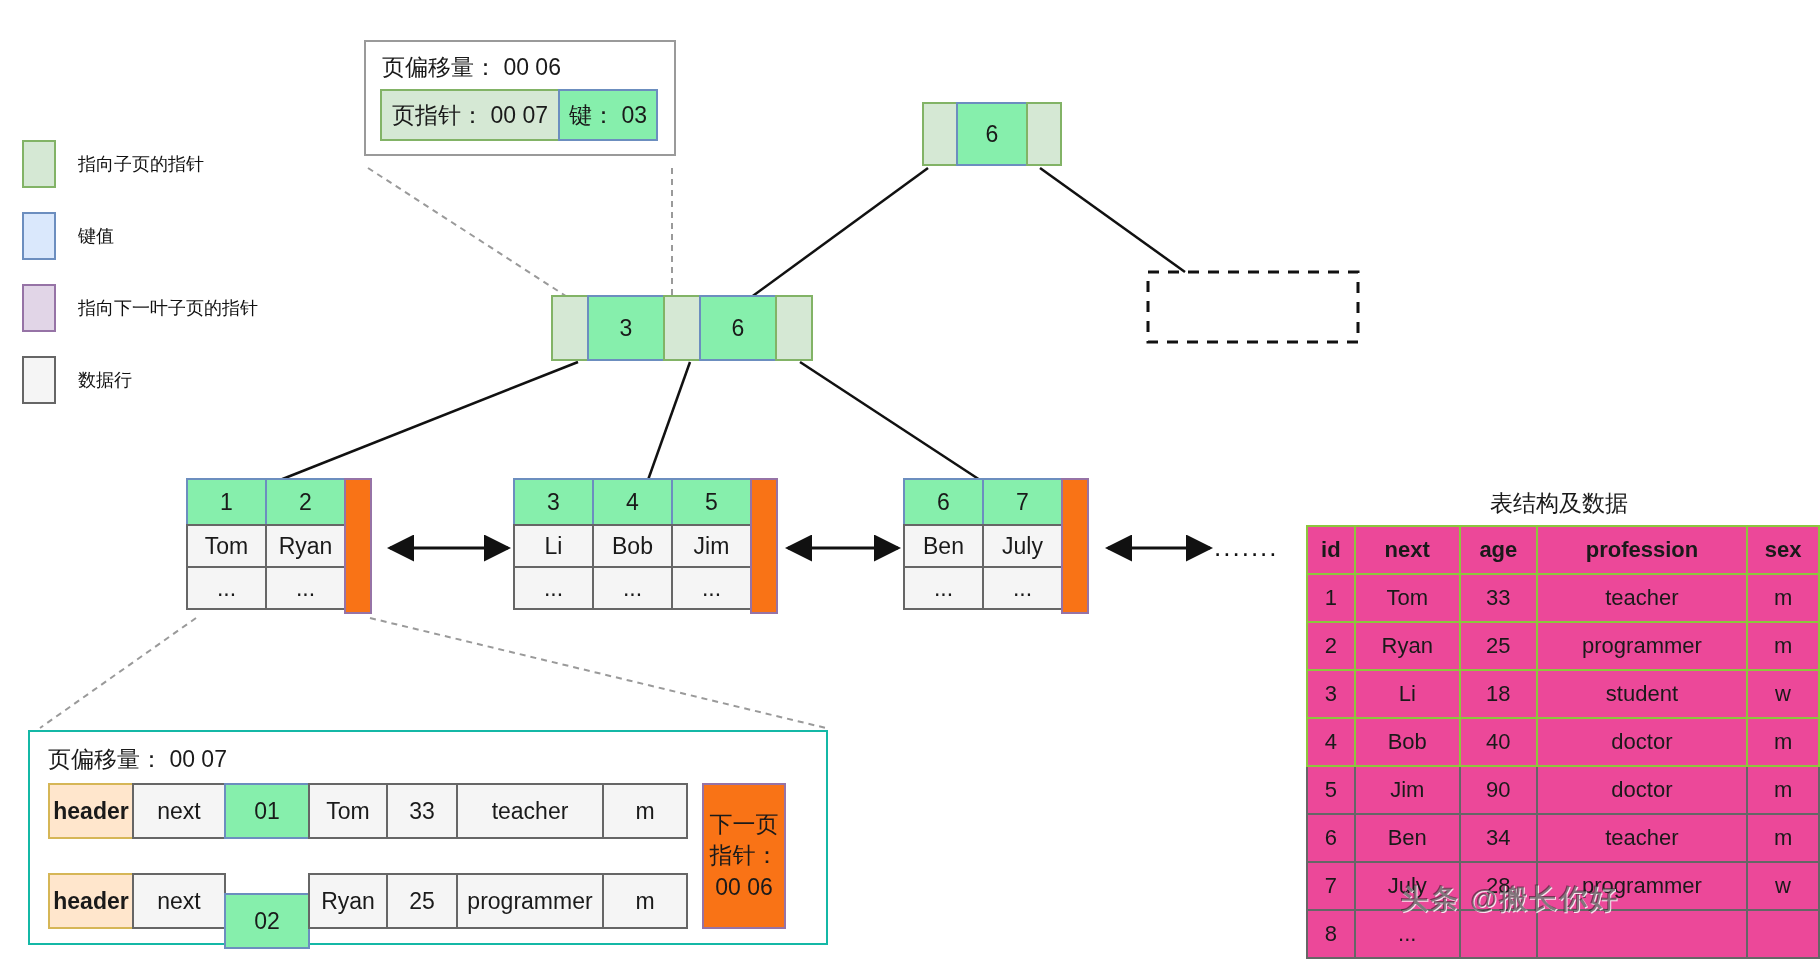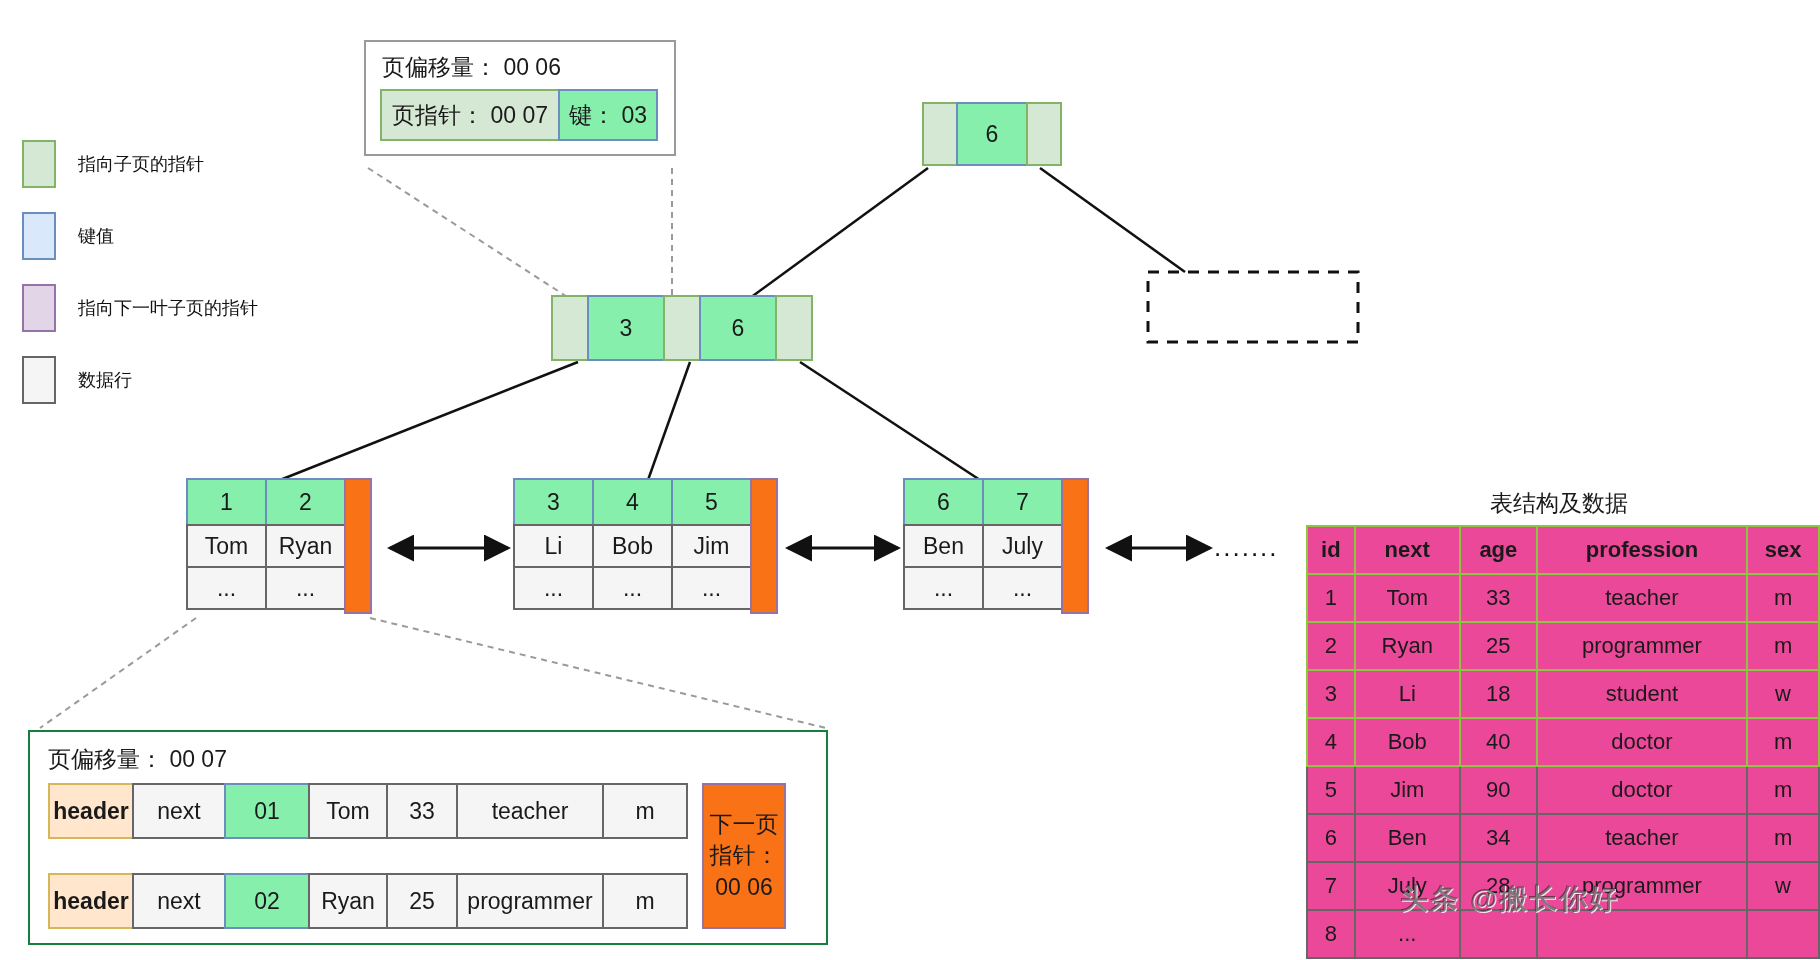--- a/index.html
+++ b/index.html
@@ -32,21 +32,21 @@
   .c-gray{background:#f5f5f5;border-color:#666666;}
   .c-yellow{background:#ffe6cc;border-color:#d6b656;}
 
   
   .callout{position:absolute;box-sizing:border-box;background:#ffffff;border:2px solid #9a9a9a;}
   .callout-title{font-size:23px;padding:10px 0 6px 16px;white-space:nowrap;}
 
   .node-row{display:flex;}
 
   
-  .page-box{position:absolute;box-sizing:border-box;background:#ffffff;border:2px solid #15803d;}
+  .page-box{position:absolute;box-sizing:border-box;background:#ffffff;border:2px solid #14b8a6;}
   .row-line{display:flex;}
 
   
   .tbl-title{position:absolute;font-size:23px;white-space:nowrap;}
   table.data{position:absolute;border-collapse:collapse;background:#ec4899;}
   table.data td,table.data th{
      border:2px solid #666666;font-size:22px;text-align:center;
      padding:0;height:46px;font-weight:normal;color:#1a1a1a;
   }
   table.data th{font-weight:bold;}
@@ -211,21 +211,21 @@
         <div class="cell c-blue" style="width:86px;height:56px;margin-left:-2px;">01</div>
         <div class="cell c-gray" style="width:80px;height:56px;margin-left:-2px;">Tom</div>
         <div class="cell c-gray" style="width:72px;height:56px;margin-left:-2px;">33</div>
         <div class="cell c-gray" style="width:148px;height:56px;margin-left:-2px;">teacher</div>
         <div class="cell c-gray" style="width:86px;height:56px;margin-left:-2px;">m</div>
       </div>
 
       <div class="row-line" style="margin-top:34px;">
         <div class="cell c-yellow" style="width:86px;height:56px;font-weight:bold;">header</div>
         <div class="cell c-gray" style="width:94px;height:56px;margin-left:-2px;">next</div>
-        <div class="cell c-blue" style="width:86px;height:56px;margin-left:-2px;">02</div>
+        <div class="cell c-blue" style="width:86px;height:56px;margin-left:-2px;margin-top:20px;">02</div>
         <div class="cell c-gray" style="width:80px;height:56px;margin-left:-2px;">Ryan</div>
         <div class="cell c-gray" style="width:72px;height:56px;margin-left:-2px;">25</div>
         <div class="cell c-gray" style="width:148px;height:56px;margin-left:-2px;">programmer</div>
         <div class="cell c-gray" style="width:86px;height:56px;margin-left:-2px;">m</div>
       </div>
     </div>
 
     <div class="cell c-purple" style="width:84px;height:146px;margin-left:14px;flex-direction:column;justify-content:center;line-height:1.35;">
       <div>下一页</div>
       <div>指针：</div>

